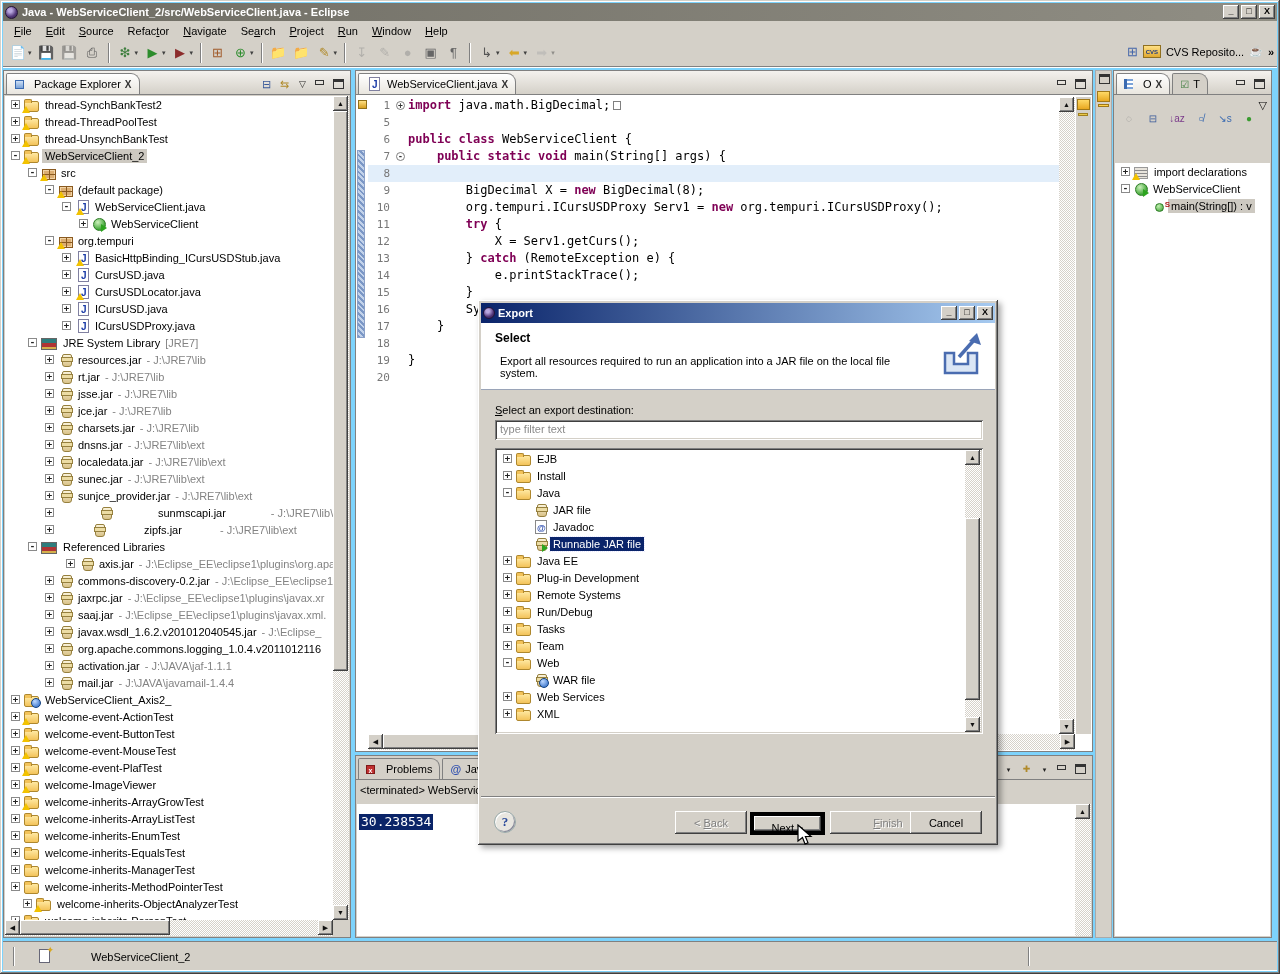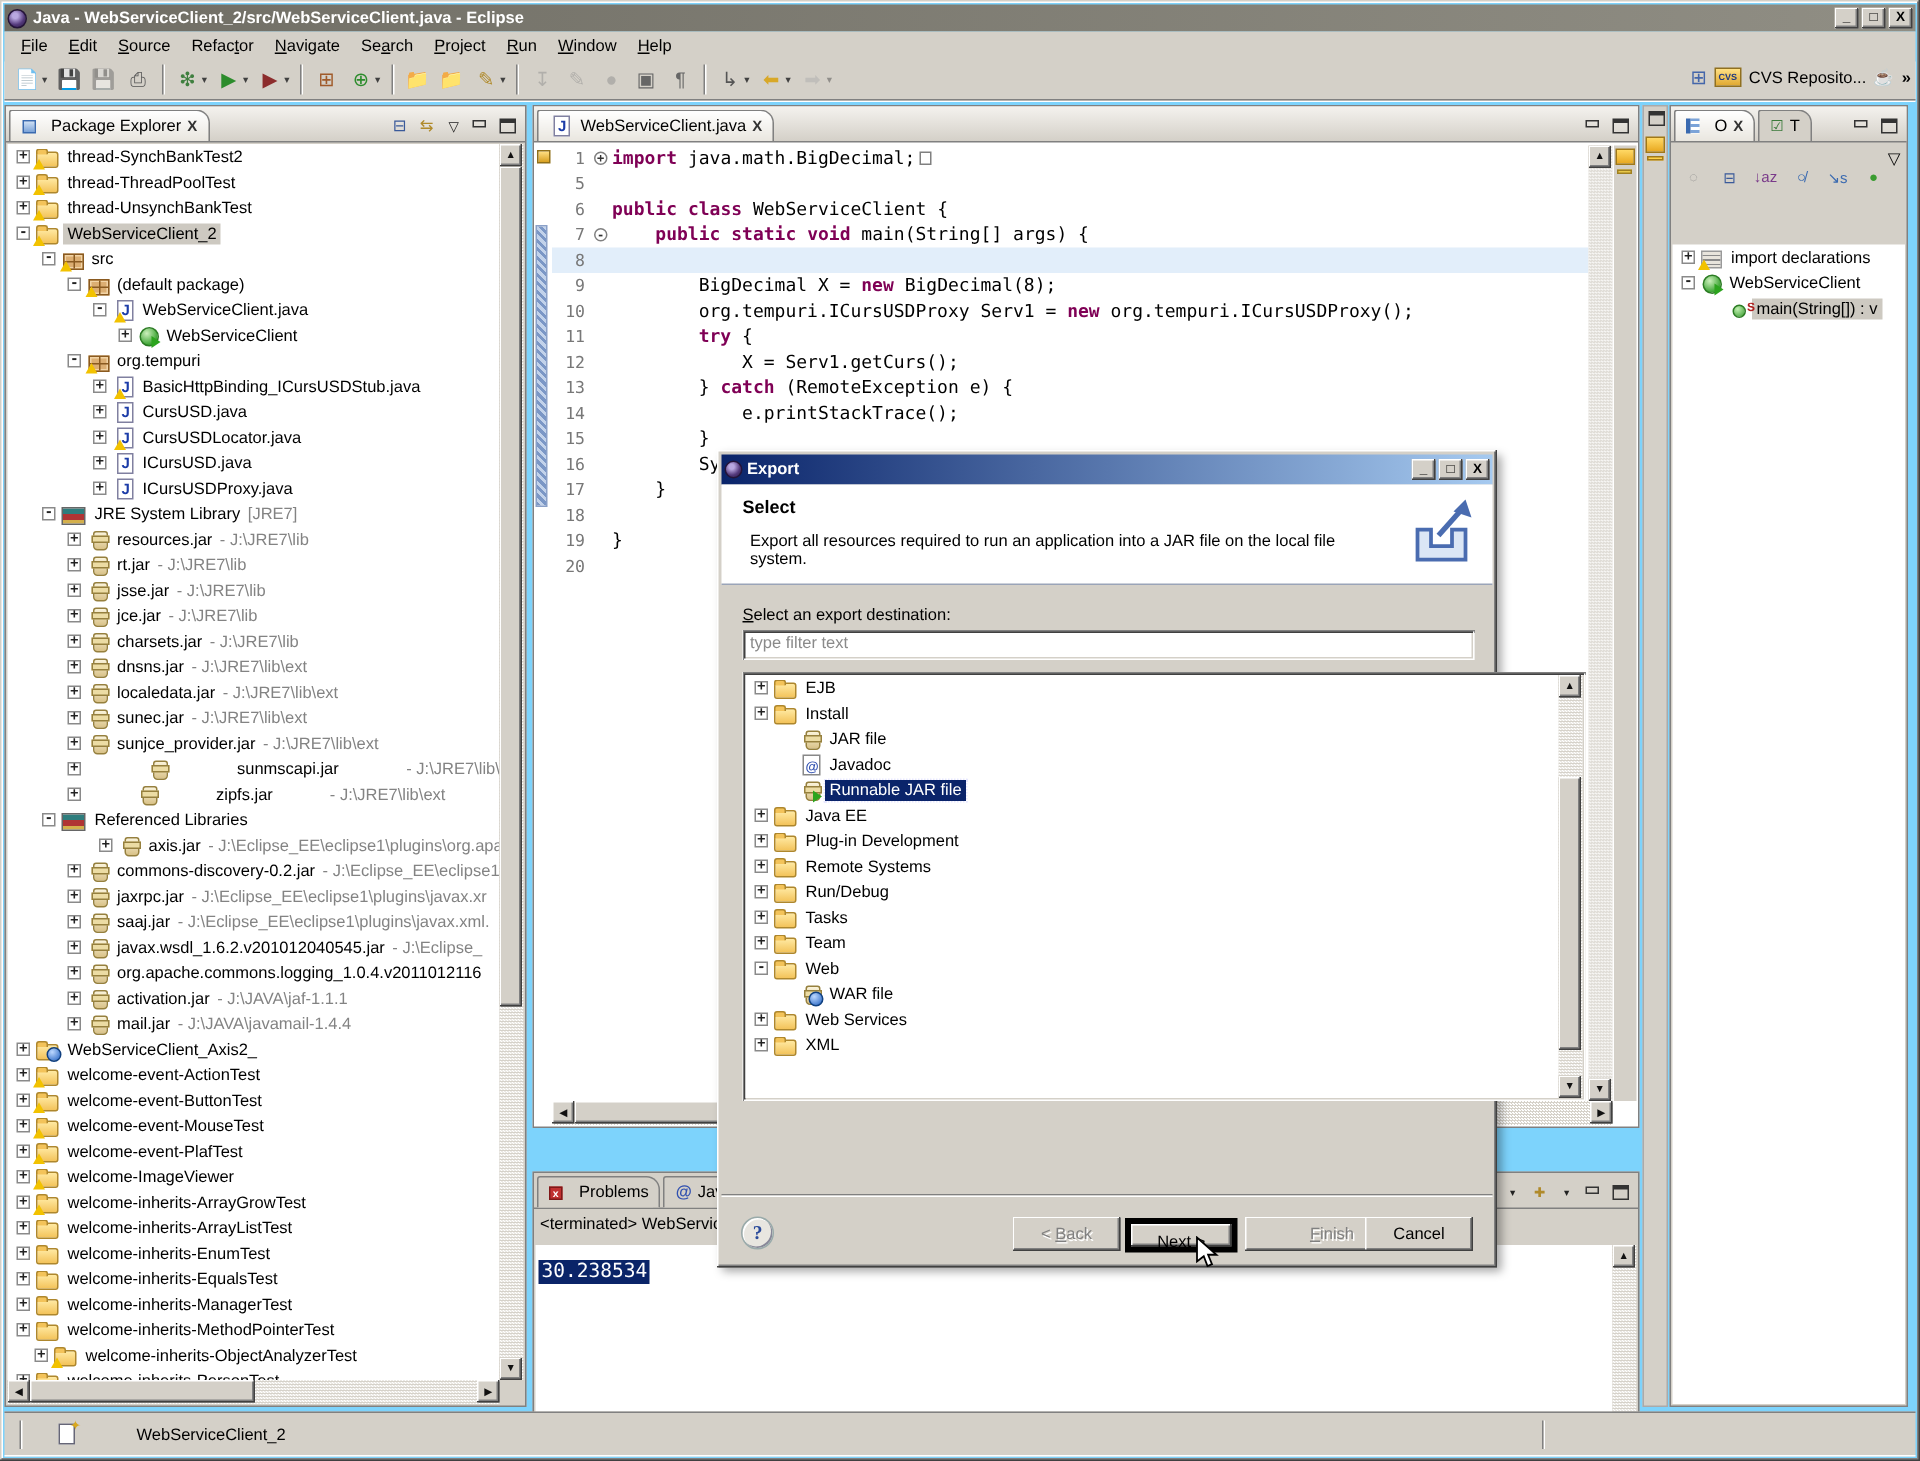--- a/index.html
+++ b/index.html
@@ -582,21 +582,21 @@
       <div style="position:absolute;left:2px;top:16px;width:10px;height:3px;background:#e8c84a;border:1px solid #a08020;"></div>
     </div>
 
     <div class="sb" style="left:12px;bottom:1px;height:16px;right:17px;">
       <div class="sb-btn" style="left:0;top:0;">◀</div>
       <div class="sb-thumb" style="top:0;left:15px;height:15px;width:300px;"></div>
       <div class="sb-btn" style="right:0;top:0;">▶</div>
     </div>
   </div>
 
-  <div class="view" style="left:355px;top:755px;width:738px;height:183px;margin-top:26px;">
+  <div class="view" style="left:355px;top:755px;width:738px;height:183px;">
     <div class="vhead" style="background:#d4d0c8;">
       <div class="vtab inactive">
         <span class="ico" style="width:13px;">
             <span style="position:absolute;left:0;top:3px;width:9px;height:9px;background:#c03030;border:1px solid #801818;color:#fff;font:bold 7px/9px 'Liberation Sans',sans-serif;text-align:center;">x</span>
           </span>
         <span>Problems</span>
       </div>
       <div class="vtab inactive" style="max-width:62px;overflow:hidden;">
         <span style="color:#3050b0;font-weight:bold;">@</span>
         <span>Javadoc</span>
@@ -698,31 +698,36 @@
         <path d="M10 24 v20 h32 v-20 h-9 v11 h-14 v-11 z" fill="#dbe6f5" stroke="#4a6cb0" stroke-width="2.5"></path>
         <line x1="24" y1="28" x2="40" y2="10" stroke="#4a6cb0" stroke-width="3.5"></line>
         <path d="M42 4 l4 12 -12 -4 z" fill="#4a6cb0"></path>
       </svg>
     </div>
     <div id="dlg-body">
       <div style="position:absolute;left:14px;top:14px;" id="dest-label"><u>S</u>elect an export destination:</div>
       <div class="sunken" style="position:absolute;left:14px;top:30px;width:488px;height:20px;">
         <span style="position:absolute;left:5px;top:3px;color:#8a8a8a;">type filter text</span>
       </div>
-      <div class="sunken" style="position:absolute;left:14px;top:58px;width:562px;height:286px;">
+      <div class="sunken" style="position:absolute;left:14px;top:58px;width:488px;height:286px;">
         <div class="tree" id="dlg-tree" style="left:2px;top:2px;right:18px;bottom:2px;">
             <div class="trow" style="padding-left: 6px;">
               <span class="exp p"></span>
               <span class="ico i-fold"></span>
               <span class="tlabel">EJB</span>
             </div>
             <div class="trow" style="padding-left: 6px;">
               <span class="exp p"></span>
               <span class="ico i-fold"></span>
               <span class="tlabel">Install</span>
+            </div>
+            <div class="trow" style="padding-left: 6px;">
+              <span class="exp m"></span>
+              <span class="ico i-fold"></span>
+              <span class="tlabel">Java</span>
             </div>
             <div class="trow" style="padding-left: 23px;">
               <span class="exp-sp"></span>
               <span class="ico i-jar"></span>
               <span class="tlabel">JAR file</span>
             </div>
             <div class="trow" style="padding-left: 23px;">
               <span class="exp-sp"></span>
               <span class="ico i-doc"></span>
               <span class="tlabel">Javadoc</span>

